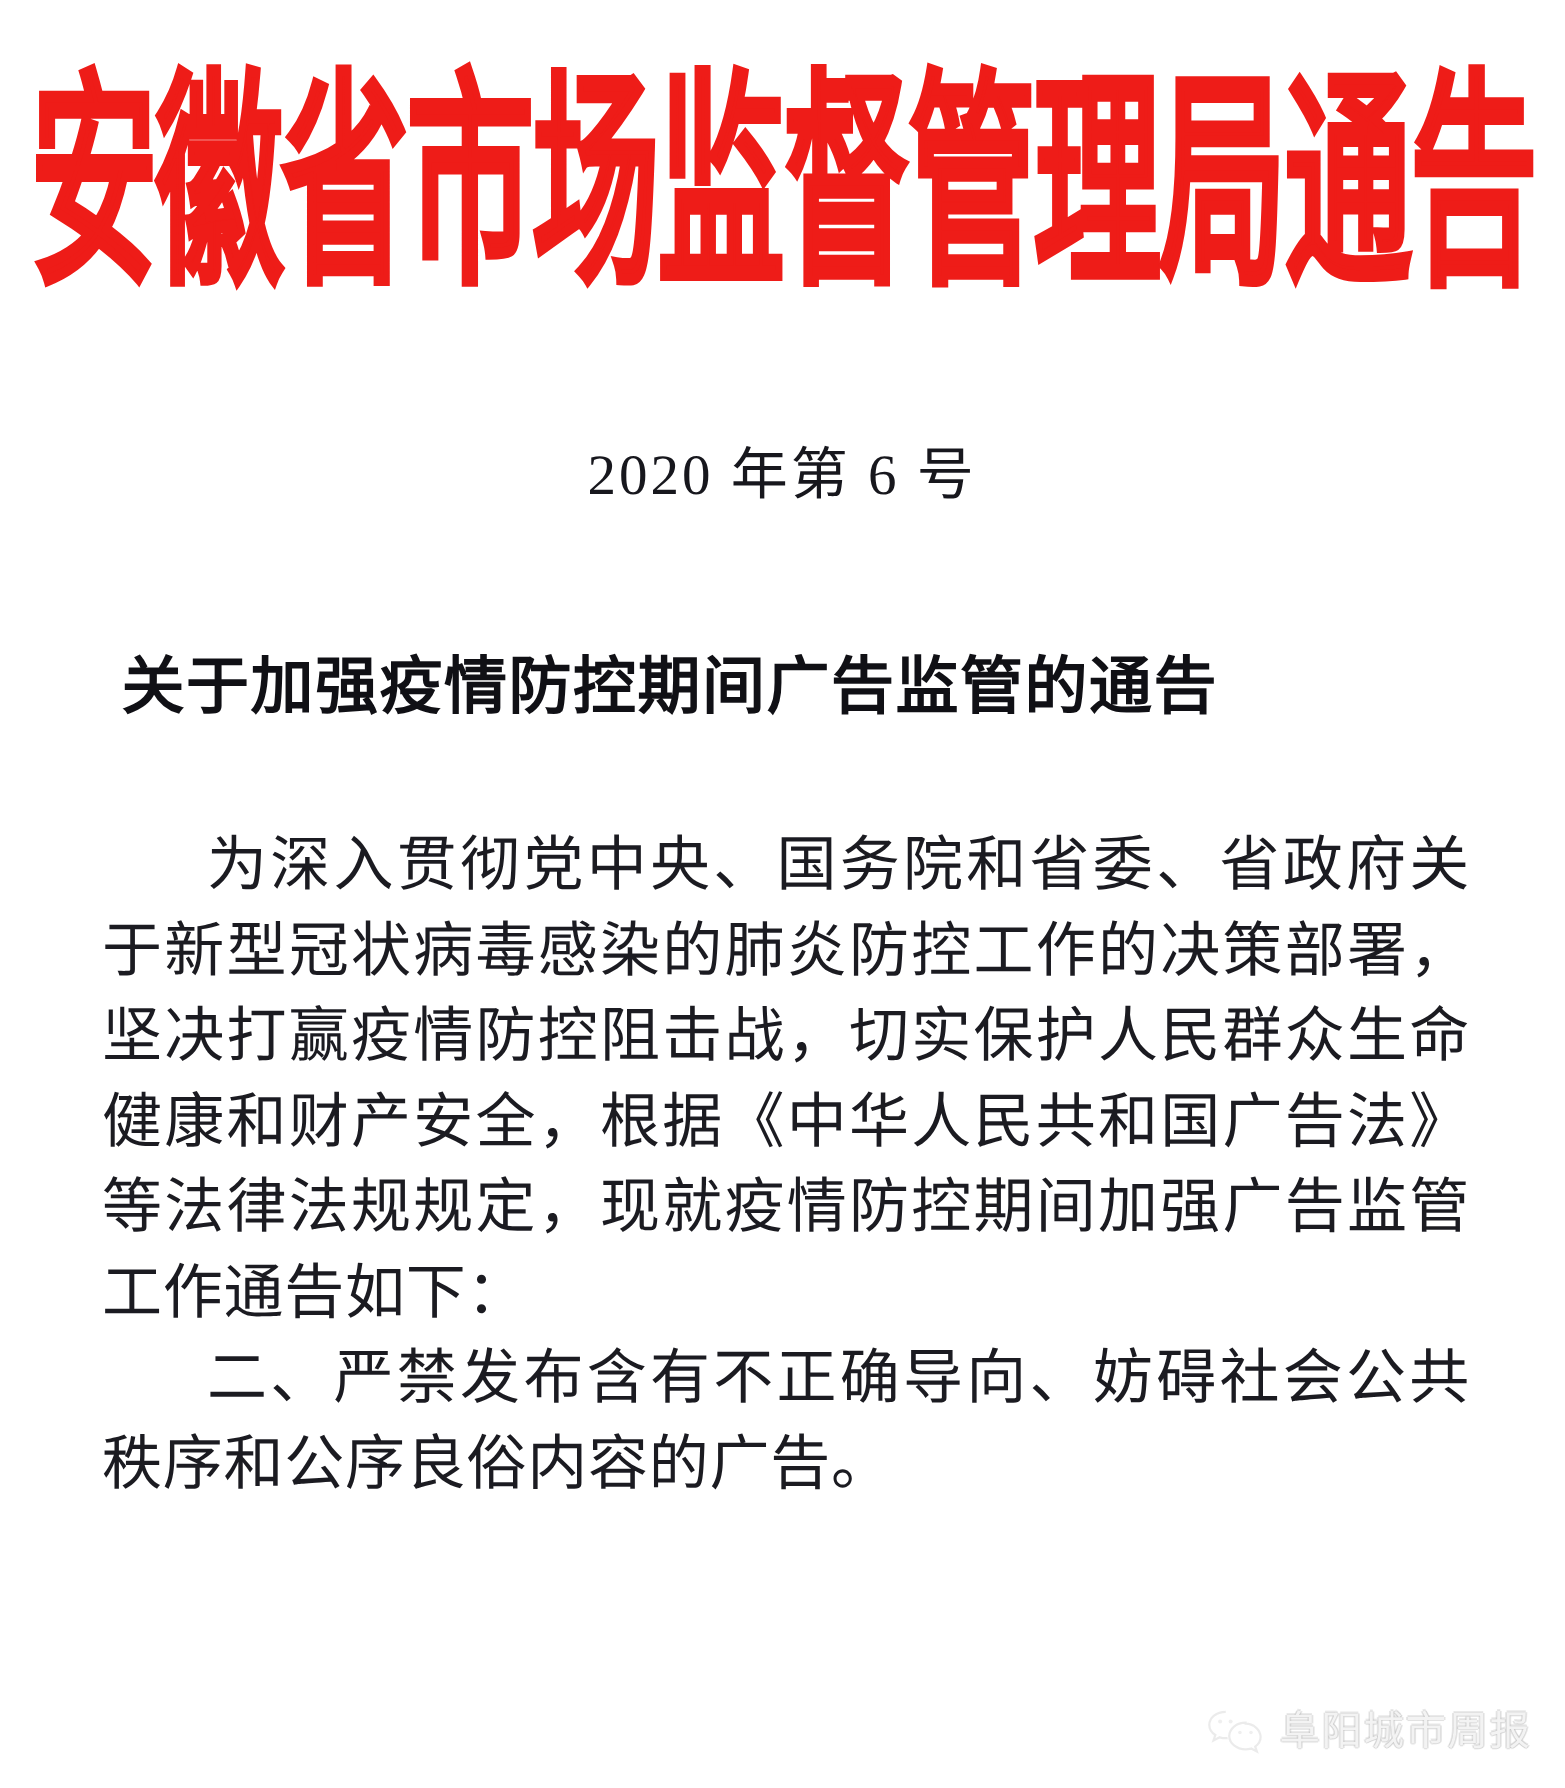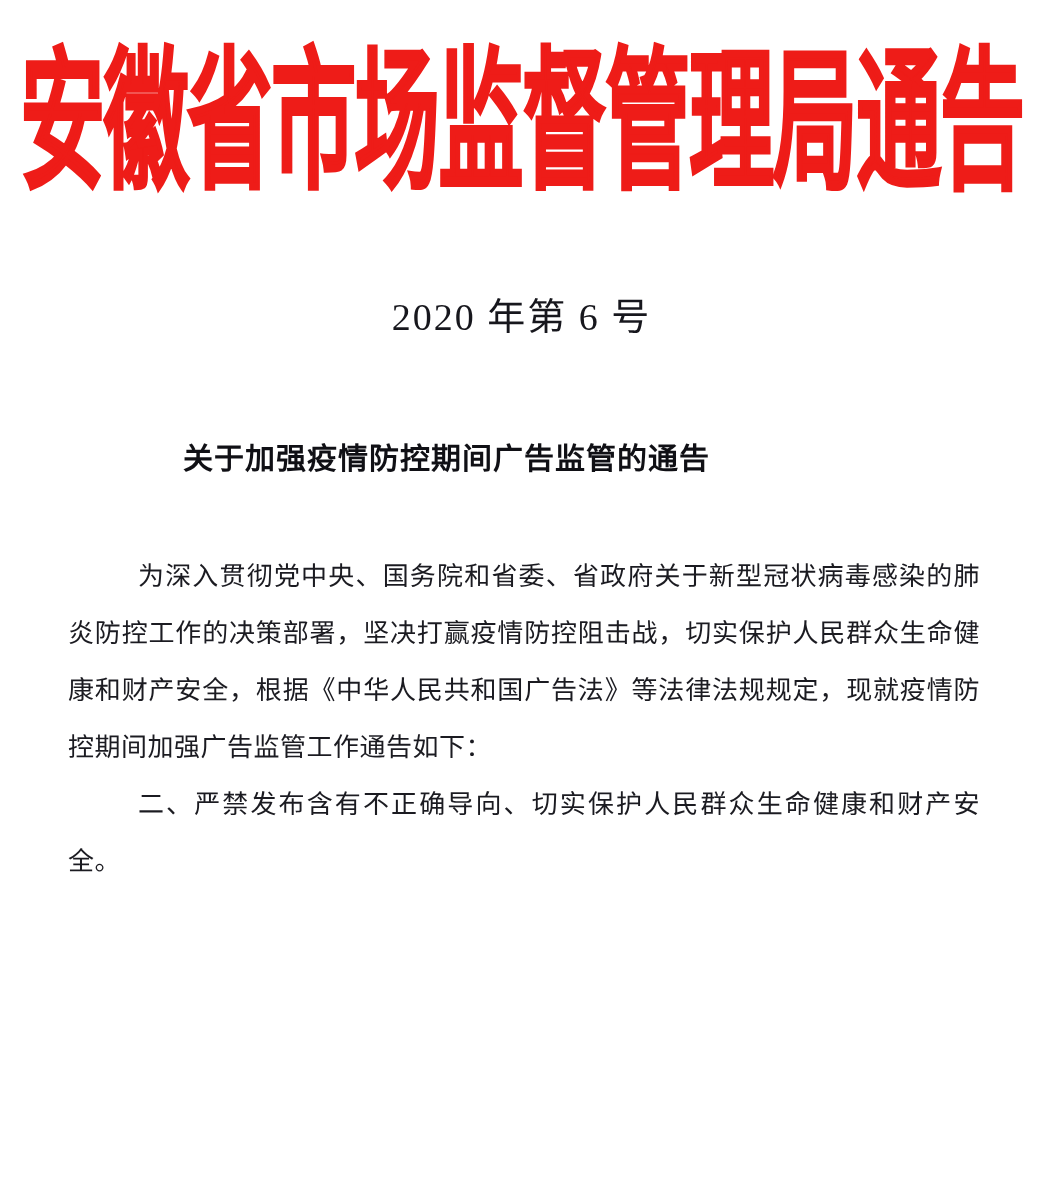--- a/index.html
+++ b/index.html
@@ -62,35 +62,35 @@
 
   
   .doc-subtitle {
     position: absolute;
     left: 0;
     top: 432px;
     width: 893px;
     text-align: center;
     font-family: "Liberation Serif", "DejaVu Serif", serif;
     font-weight: 700;
-    font-size: 30px;
+    font-size: 42px;
     line-height: 54px;
     color: #101015;
     letter-spacing: 1px;
     white-space: nowrap;
   }
 
   
   .doc-body {
     position: absolute;
     left: 68px;
     top: 548px;
     width: 912px;
     font-family: "Liberation Serif", "DejaVu Serif", serif;
-    font-size: 26px;
+    font-size: 40px;
     line-height: 57px;
     color: #1b1b21;
     text-align: justify;
     text-justify: inter-character;
     letter-spacing: 0.5px;
   }
   .doc-body p {
     margin: 0 0 0 0;
     text-indent: 70px;
     text-align: justify;
@@ -136,17 +136,32 @@
   <div class="masthead">
     <div class="masthead-title">安徽省市场监督管理局通告</div>
   </div>
 
   <div class="issue-line">2020 年第 6 号</div>
 
   <div class="doc-subtitle">关于加强疫情防控期间广告监管的通告</div>
 
   <div class="doc-body">
     <p>为深入贯彻党中央、国务院和省委、省政府关于新型冠状病毒感染的肺炎防控工作的决策部署，坚决打赢疫情防控阻击战，切实保护人民群众生命健康和财产安全，根据《中华人民共和国广告法》等法律法规规定，现就疫情防控期间加强广告监管工作通告如下：</p>
-    <p>二、严禁发布含有不正确导向、切实保护人民群众生命健康和财产安全。</p>
+    <p>二、严禁发布含有不正确导向、妨碍社会公共秩序和公序良俗内容的广告。</p>
   </div>
 
+  <div class="watermark">
+    <svg class="wechat-icon" viewBox="0 0 40 32">
+      <g fill="none" stroke="#eaeaea" stroke-width="1.5">
+        <path d="M13.2 3.2C7.0 3.2 2.2 7.2 2.2 12.0c0 2.7 1.6 5.1 4.0 6.7L5.0 22.3l4.1-2.1c1.3 0.4 2.7 0.6 4.1 0.6 0.4 0 0.8 0 1.2-0.05"></path>
+        <path d="M26.4 10.4c-6.0 0-10.9 4.0-10.9 8.9 0 4.9 4.9 8.9 10.9 8.9 1.3 0 2.5-0.2 3.7-0.5l3.8 1.9-1.1-3.2c2.2-1.6 3.6-3.9 3.6-6.4 0-4.9-4.9-8.9-10.0-8.9z"></path>
+      </g>
+      <g fill="#eeeeee">
+        <circle cx="9.4" cy="9.6" r="1.35"></circle>
+        <circle cx="16.4" cy="9.6" r="1.35"></circle>
+        <circle cx="22.6" cy="17.0" r="1.2"></circle>
+        <circle cx="30.0" cy="17.0" r="1.2"></circle>
+      </g>
+    </svg>
+    <span class="watermark-label">阜阳城市周报</span>
+  </div>
 
 </div>
 
 </body></html>

